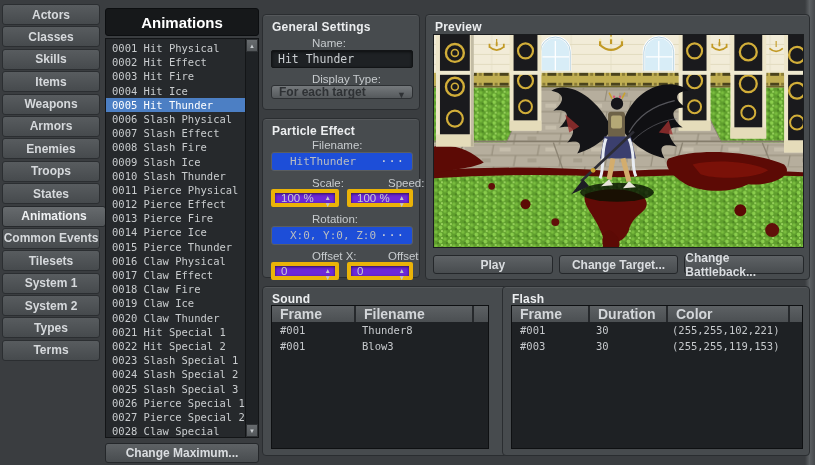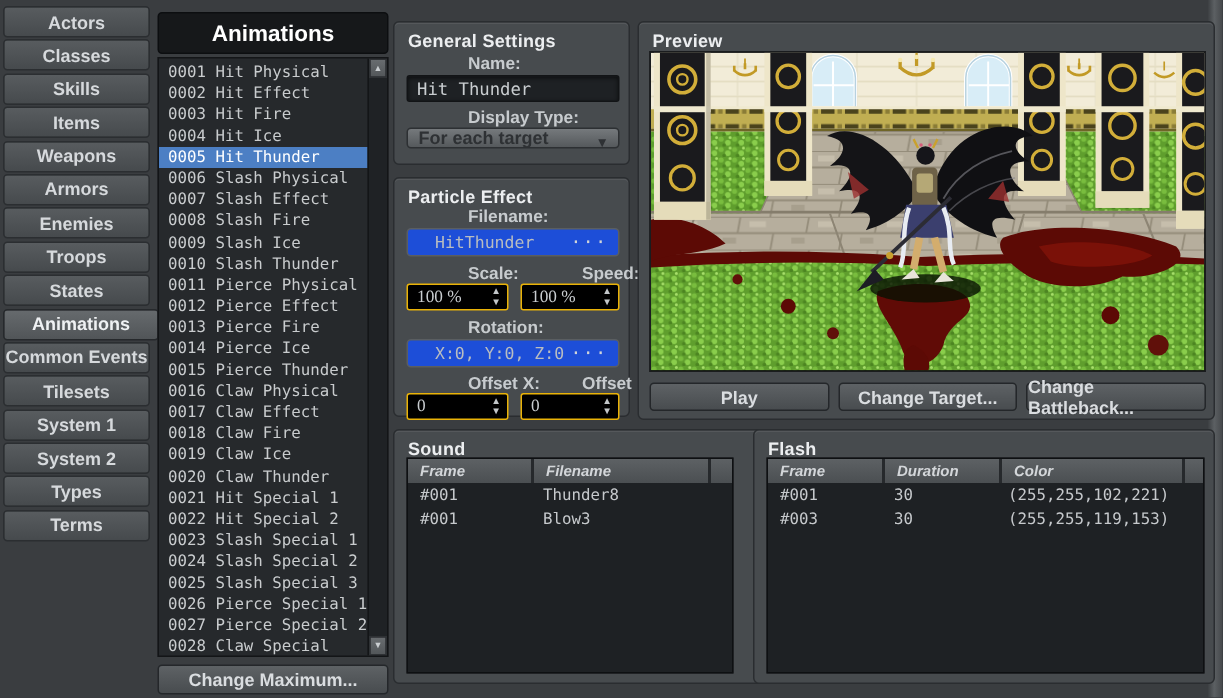--- a/index.html
+++ b/index.html
@@ -77,21 +77,21 @@
   
   .gbox {
     position:absolute;
     background:#474b4e; border:1px solid #2a2d30; border-radius:4px;
     box-shadow:inset 0 1px 0 #55585b;
   }
   .gbox .title {
     position:absolute; left:9px; top:5px;
     font-size:12px; font-weight:bold; color:#eceef0; letter-spacing:.2px;
   }
-  .field-label { position:absolute; font-size:11.5px; font-weight:700; color:#c7cbce;padding-left:40px; }
+  .field-label { position:absolute; font-size:11.5px; font-weight:400; color:#c7cbce;padding-left:40px; }
 
   .txt-input {
     position:absolute; height:18px;
     background:#1e2124; border:1px solid #121416; border-radius:2px;
     box-shadow:inset 0 1px 3px rgba(0,0,0,.6);
     color:#c9cdd0; font-family:"DejaVu Sans Mono", monospace; font-size:11.5px;
     display:flex; align-items:center; padding-left:6px;
   }
   .combo {
     position:absolute; height:14px;
@@ -103,40 +103,40 @@
   .combo .arrow { position:absolute; right:6px; top:4px; font-size:9px; color:#2e3134; }
   .picker {
     position:absolute; height:19px;
     background:#1d4ed8; border:1px solid #5a5e61; border-radius:3px;
     color:#b9bdc0; font-family:"DejaVu Sans Mono", monospace; font-size:11px;
     display:flex; align-items:center; padding-left:18px;
   }
   .picker .dots { position:absolute; right:7px; top:1px; color:#d2d5d8; font-size:12px; letter-spacing:1px; }
   .spin {
     position:absolute; height:18px; width:68px;
-    background:#000000; border:1px solid #eab308; border-radius:2px;
+    background:#6d28d9; border:4px solid #eab308; border-radius:2px;
     box-shadow:inset 0 1px 3px rgba(0,0,0,.6);
-    color:#c9cdd0; font-family:Liberation Serif, serif; font-size:11.5px;
+    color:#c9cdd0; font-family:Liberation Sans, sans-serif; font-size:11.5px;
     display:flex; align-items:center; padding-left:6px;
   }
   .spin .arrows {
     position:absolute; right:4px; top:1px; display:flex; flex-direction:column;
     line-height:7px; font-size:6.5px; color:#c3c7ca; text-align:center;
   }
 
   
   .table {
     position:absolute; background:#1e2124; border:1px solid #0e1012;
     overflow:hidden;
   }
   .t-head { display:grid; gap:2px; background:#26292c; height:16px; }
   .t-head .hc {
     background:linear-gradient(180deg,#5d6164,#4b4f52);
-    color:#d3d6d9; font-size:10px; font-weight:600;
-    display:flex; align-items:center; padding-left:8px;font-style:italic;
+    color:#d3d6d9; font-size:14px; font-weight:600;
+    display:flex; align-items:center; padding-left:8px;
   }
   .t-row { display:grid; height:16px; }
   .t-row .tc {
     color:#c6c9cc; font-family:"DejaVu Sans Mono", monospace; font-size:10.5px;
     display:flex; align-items:center; padding-left:8px; white-space:nowrap;
   }
   .cols-sound { grid-template-columns:82px 1fr 14px; }
   .cols-flash { grid-template-columns:76px 76px 1fr 12px; }
 
   

